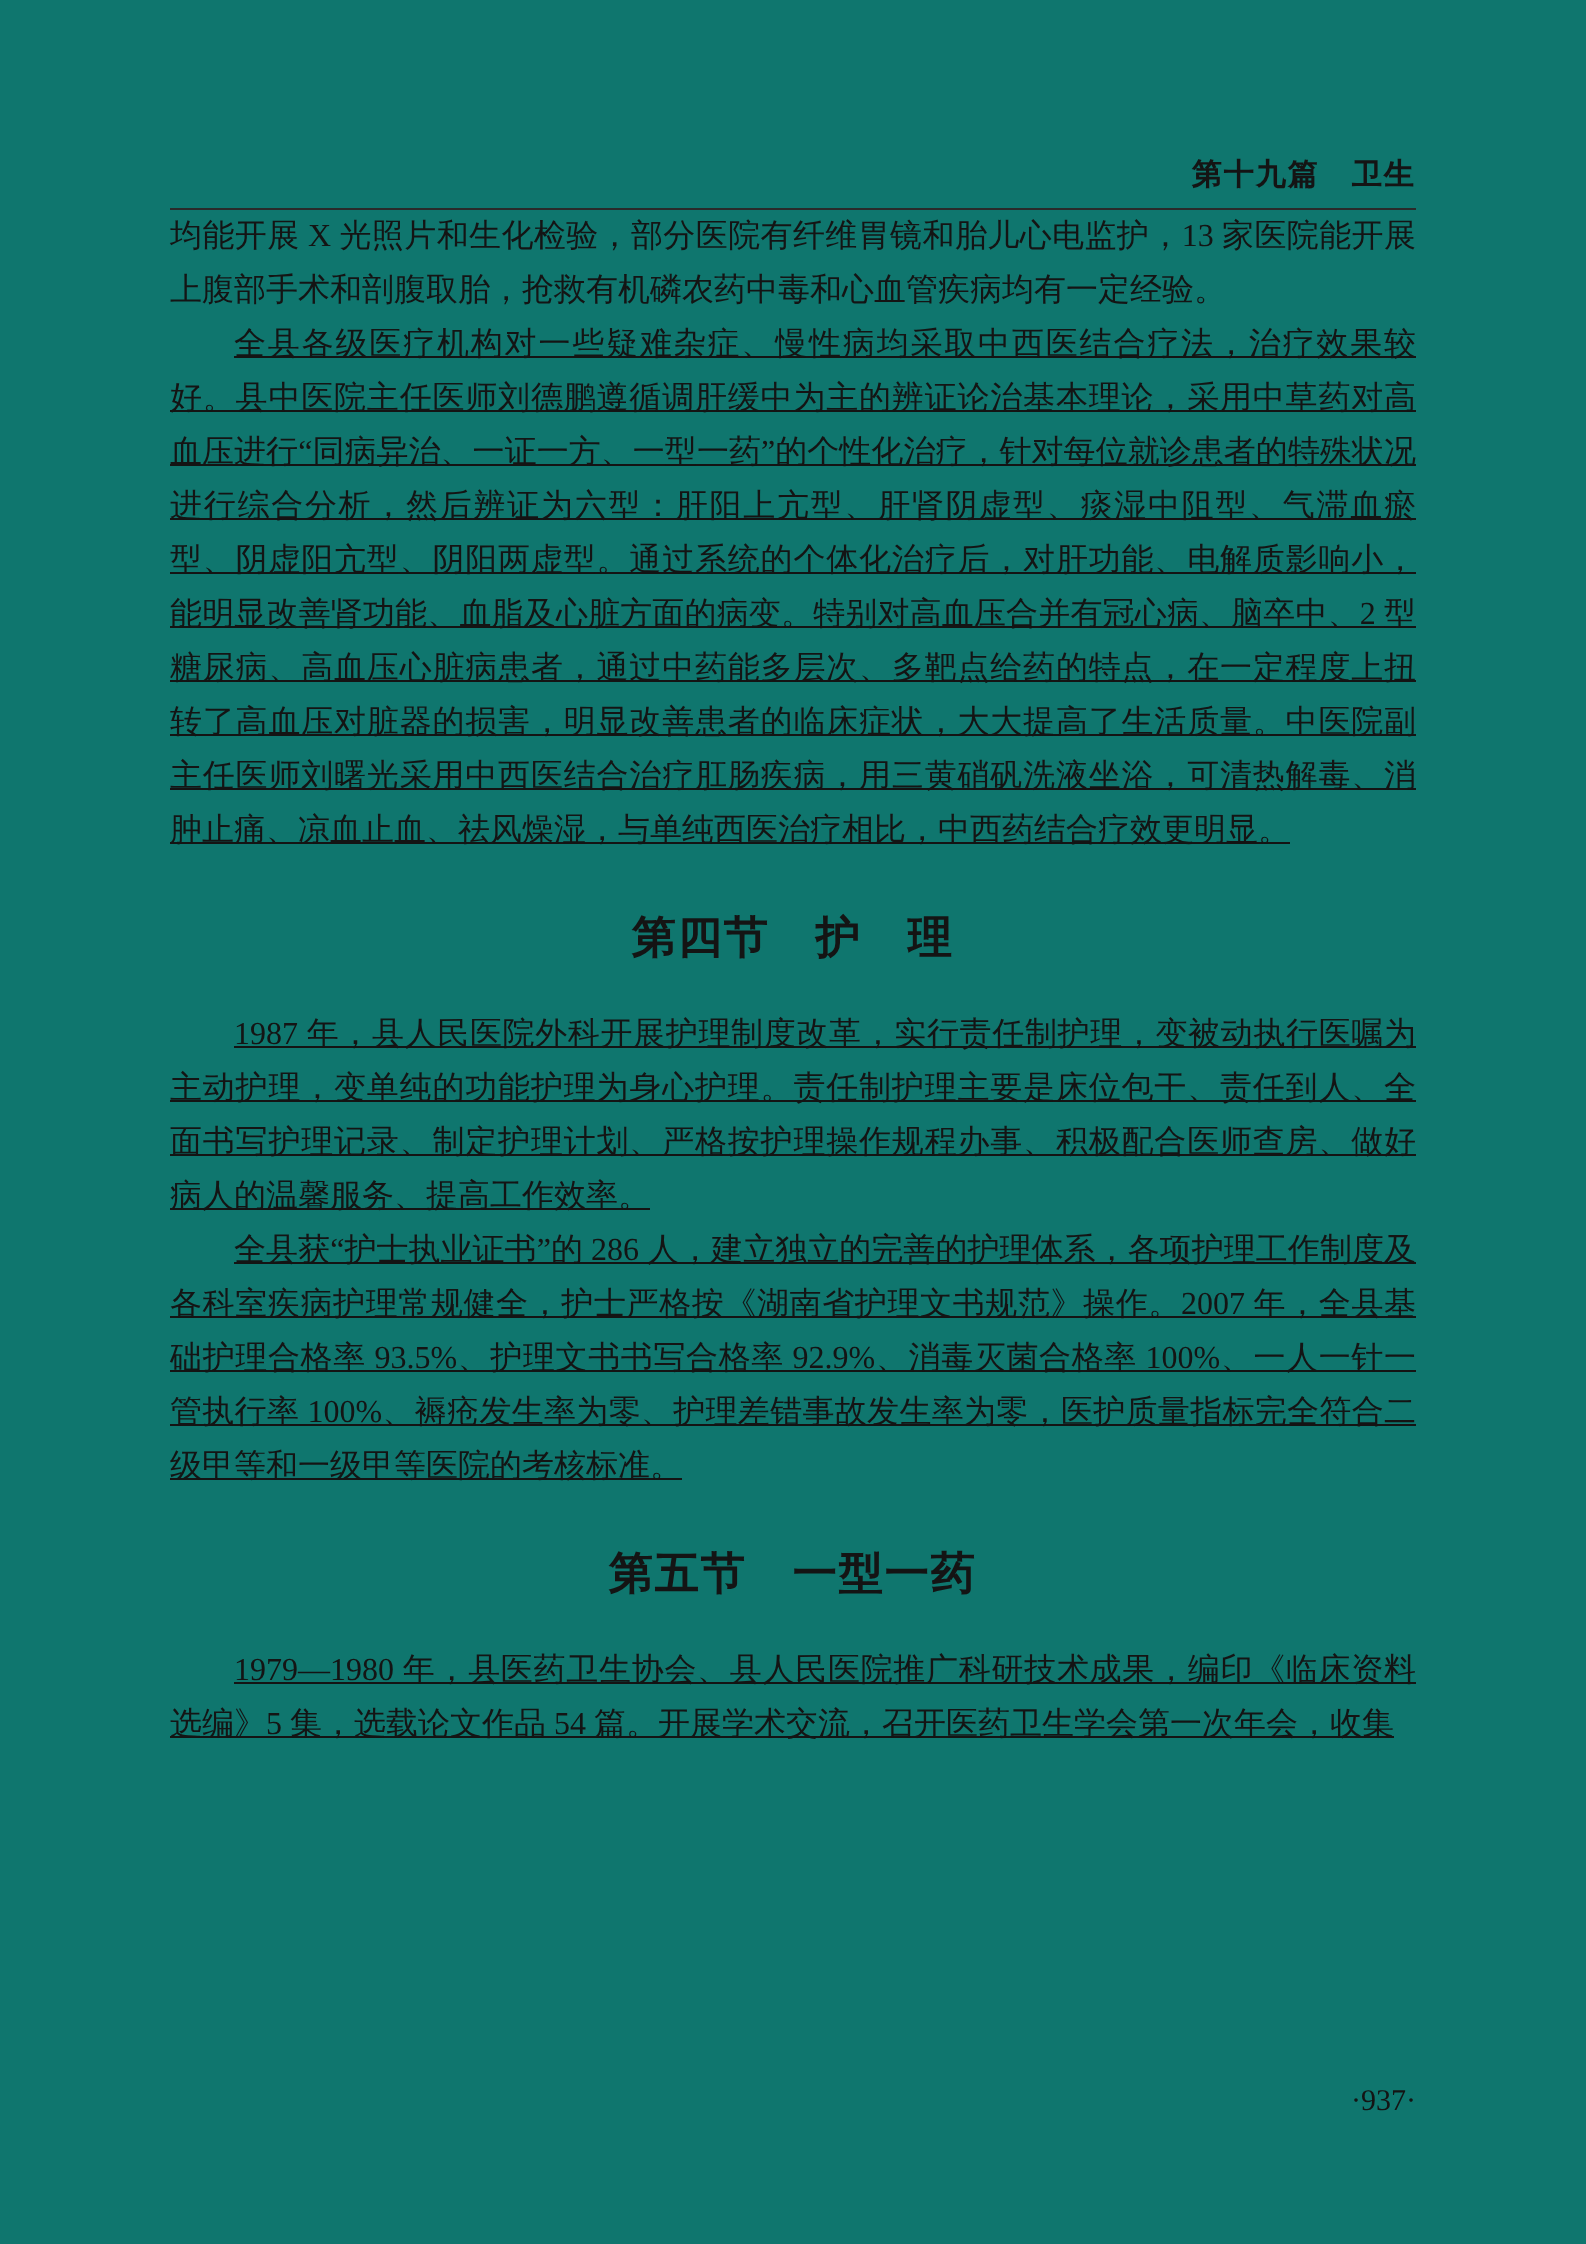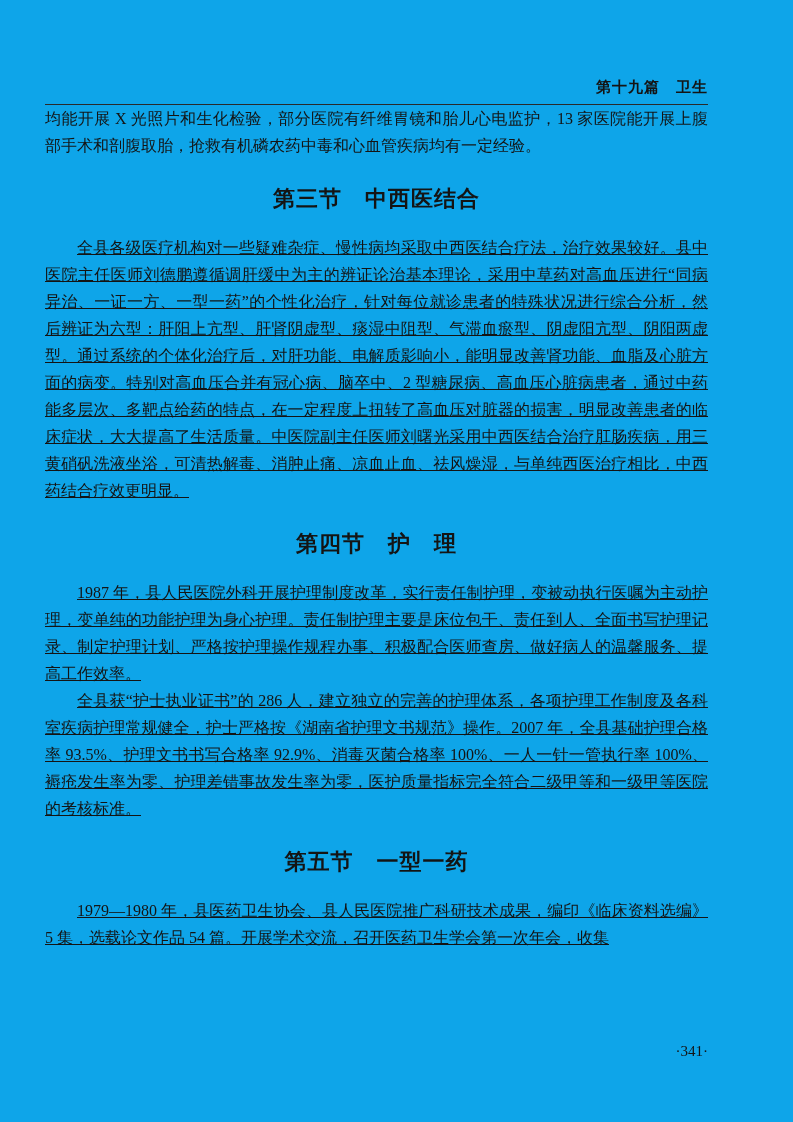--- a/index.html
+++ b/index.html
@@ -5,23 +5,23 @@
   html, body {
     margin: 0;
     padding: 0;
     background: #9a9a9a;
   }
   .page {
     position: relative;
     width: 793px;
     height: 1122px;
     margin: 0 auto;
-    background: #0ea5e9;
+    background: #0f766e;
     box-sizing: border-box;
-    padding: 78px 85px 0 45px;
+    padding: 78px 85px 0 85px;
     color: #141414;
     font-family: "Liberation Serif", "DejaVu Serif", serif;
     overflow: hidden;
   }
   .header {
     display: flex;
     justify-content: flex-end;
     align-items: flex-end;
     padding-bottom: 7px;
     border-bottom: 1px solid #2a2a2a;
@@ -65,32 +65,31 @@
 <div class="page">
 
   <div class="header">
     <span class="header-title">第十九篇　卫生</span>
   </div>
 
   <div class="doc-body">
 
     <p class="para">均能开展 X 光照片和生化检验，部分医院有纤维胃镜和胎儿心电监护，13 家医院能开展上腹部手术和剖腹取胎，抢救有机磷农药中毒和心血管疾病均有一定经验。</p>
 
-    <h2 class="section-heading">第三节　中西医结合</h2>
 
     <p class="para indent">全县各级医疗机构对一些疑难杂症、慢性病均采取中西医结合疗法，治疗效果较好。县中医院主任医师刘德鹏遵循调肝缓中为主的辨证论治基本理论，采用中草药对高血压进行“同病异治、一证一方、一型一药”的个性化治疗，针对每位就诊患者的特殊状况进行综合分析，然后辨证为六型：肝阳上亢型、肝肾阴虚型、痰湿中阻型、气滞血瘀型、阴虚阳亢型、阴阳两虚型。通过系统的个体化治疗后，对肝功能、电解质影响小，能明显改善肾功能、血脂及心脏方面的病变。特别对高血压合并有冠心病、脑卒中、2 型糖尿病、高血压心脏病患者，通过中药能多层次、多靶点给药的特点，在一定程度上扭转了高血压对脏器的损害，明显改善患者的临床症状，大大提高了生活质量。中医院副主任医师刘曙光采用中西医结合治疗肛肠疾病，用三黄硝矾洗液坐浴，可清热解毒、消肿止痛、凉血止血、祛风燥湿，与单纯西医治疗相比，中西药结合疗效更明显。</p>
 
     <h2 class="section-heading">第四节　护　理</h2>
 
     <p class="para indent">1987 年，县人民医院外科开展护理制度改革，实行责任制护理，变被动执行医嘱为主动护理，变单纯的功能护理为身心护理。责任制护理主要是床位包干、责任到人、全面书写护理记录、制定护理计划、严格按护理操作规程办事、积极配合医师查房、做好病人的温馨服务、提高工作效率。</p>
 
     <p class="para indent">全县获“护士执业证书”的 286 人，建立独立的完善的护理体系，各项护理工作制度及各科室疾病护理常规健全，护士严格按《湖南省护理文书规范》操作。2007 年，全县基础护理合格率 93.5%、护理文书书写合格率 92.9%、消毒灭菌合格率 100%、一人一针一管执行率 100%、褥疮发生率为零、护理差错事故发生率为零，医护质量指标完全符合二级甲等和一级甲等医院的考核标准。</p>
 
     <h2 class="section-heading">第五节　一型一药</h2>
 
 
     <p class="para indent">1979—1980 年，县医药卫生协会、县人民医院推广科研技术成果，编印《临床资料选编》5 集，选载论文作品 54 篇。开展学术交流，召开医药卫生学会第一次年会，收集</p>
 
   </div>
 
-  <div class="footer">·341·</div>
+  <div class="footer">·937·</div>
 
 </div>
 
 </body></html>

